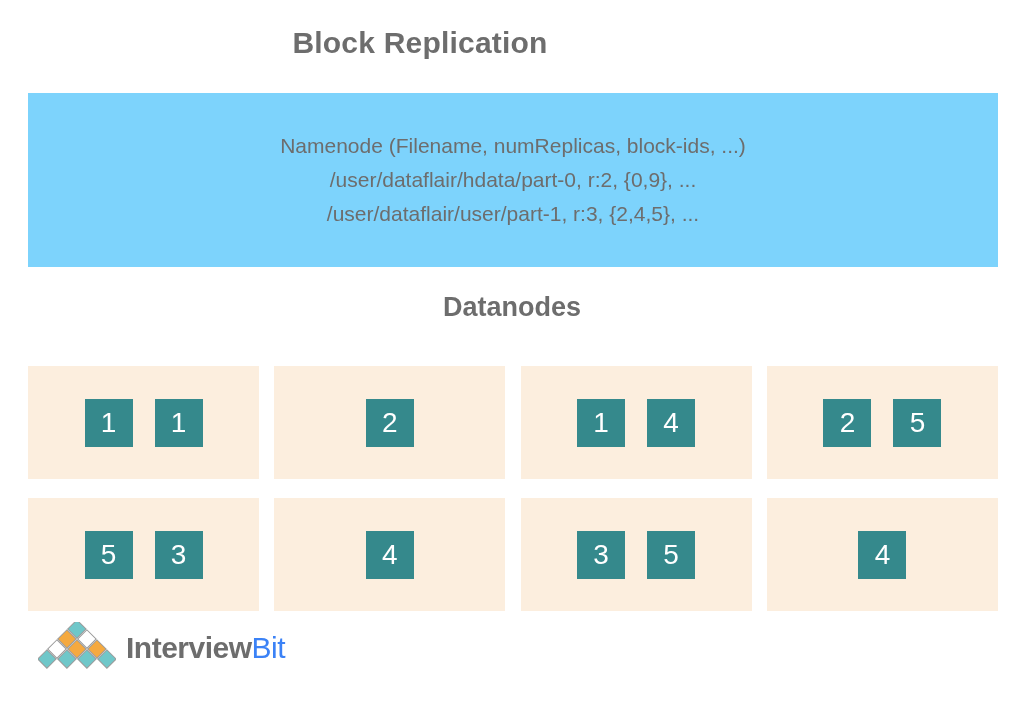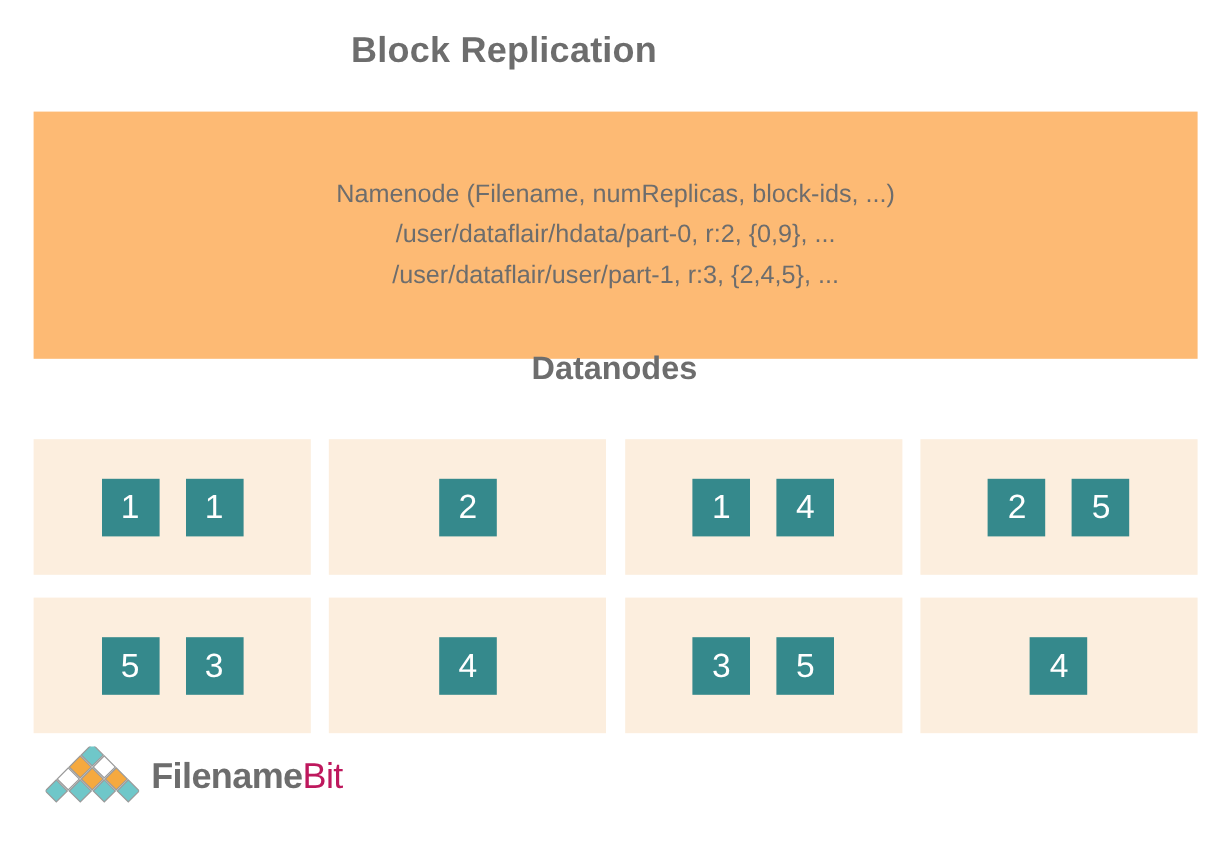--- a/index.html
+++ b/index.html
@@ -27,22 +27,22 @@
     color: #6d6d6d;
     letter-spacing: 0.2px;
   }
 
   
   #namenode-panel {
     position: absolute;
     left: 28px;
     top: 93px;
     width: 970px;
-    height: 206px;
-    background: #fdba74;
+    height: 174px;
+    background: #7dd3fc;
     box-sizing: border-box;
     display: flex;
     flex-direction: column;
     align-items: center;
     justify-content: center;
   }
   #namenode-panel .nn-line {
     font-size: 21px;
     color: #6d6d6d;
     line-height: 34px;
@@ -106,21 +106,21 @@
     gap: 10px;
   }
   #logo-mark { display: block; }
   #logo-text {
     font-size: 30px;
     line-height: 1;
     letter-spacing: -0.5px;
     white-space: pre;
   }
   #logo-text .lt-a { color: #6d6d6d; font-weight: bold; }
-  #logo-text .lt-b { color: #be185d; font-weight: normal; }
+  #logo-text .lt-b { color: #3b82f6; font-weight: normal; }
 </style>
 </head>
 <body>
 
 <div id="page-title">Block Replication</div>
 
 <div id="namenode-panel">
   <div class="nn-line">Namenode (Filename, numReplicas, block-ids, ...)</div>
   <div class="nn-line">/user/dataflair/hdata/part-0, r:2, {0,9}, ...</div>
   <div class="nn-line">/user/dataflair/user/part-1, r:3, {2,4,5}, ...</div>
@@ -187,15 +187,15 @@
       <rect x="32.4" y="20.6" width="13" height="13" transform="rotate(45 38.9 27.1)" fill="#f5a93f"></rect>
       <rect x="52.4" y="20.6" width="13" height="13" transform="rotate(45 58.9 27.1)" fill="#f5a93f"></rect>
 
       <rect x="2.4" y="30.6" width="13" height="13" transform="rotate(45 8.9 37.1)" fill="#6fc7c9"></rect>
       <rect x="22.4" y="30.6" width="13" height="13" transform="rotate(45 28.9 37.1)" fill="#6fc7c9"></rect>
       <rect x="42.4" y="30.6" width="13" height="13" transform="rotate(45 48.9 37.1)" fill="#6fc7c9"></rect>
       <rect x="62.4" y="30.6" width="13" height="13" transform="rotate(45 68.9 37.1)" fill="#6fc7c9"></rect>
     </g>
   </svg>
 
-  <div id="logo-text"><span class="lt-a">Filename</span><span class="lt-b">Bit</span></div>
+  <div id="logo-text"><span class="lt-a">Interview</span><span class="lt-b">Bit</span></div>
 
 </div>
 
 </body></html>

